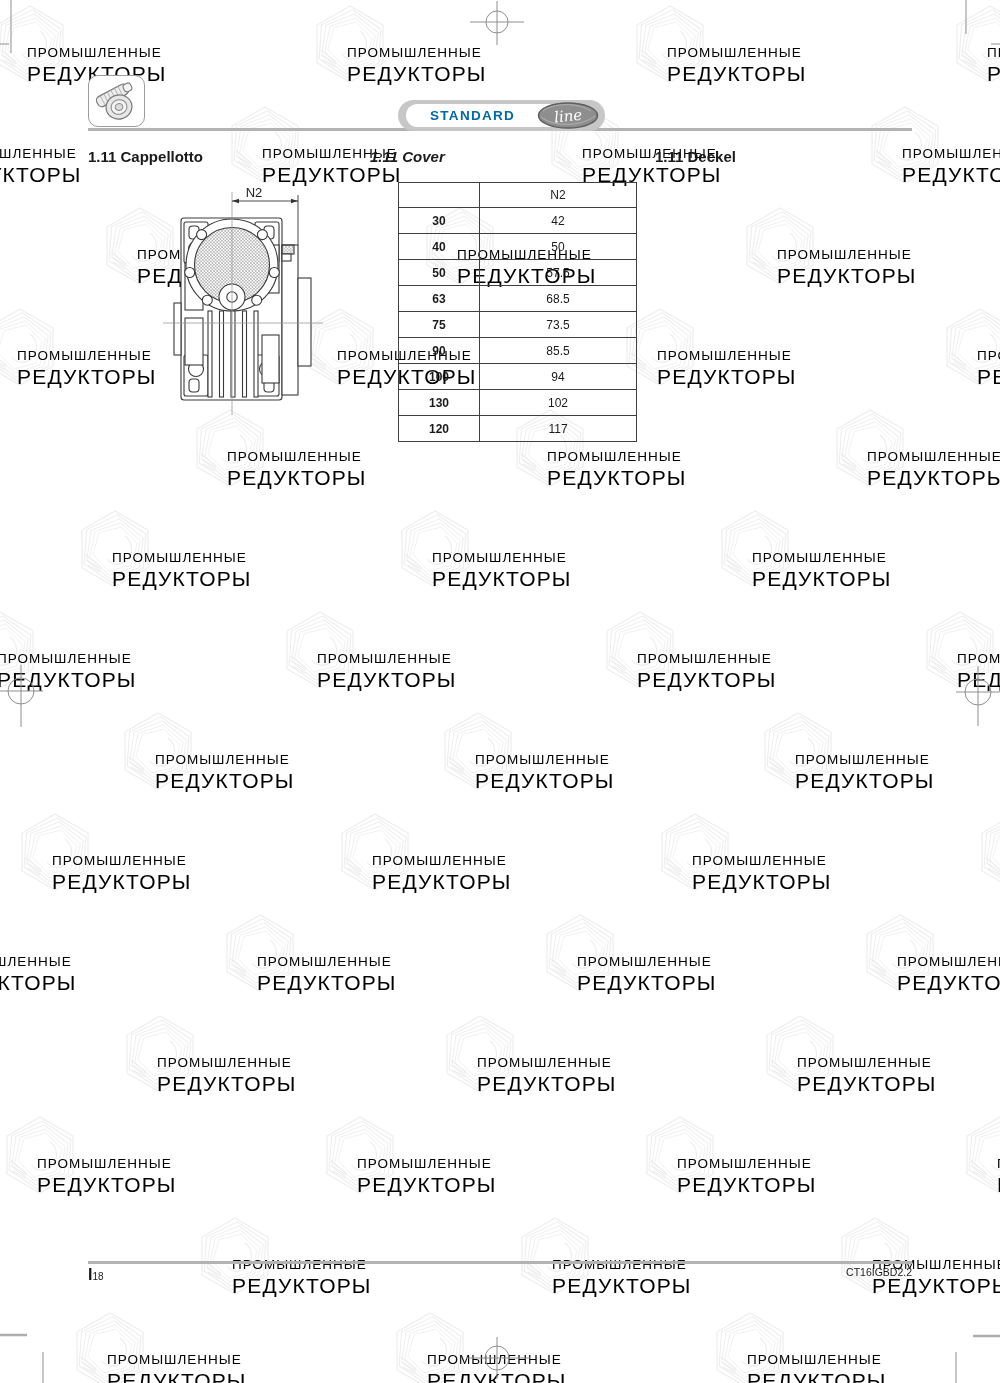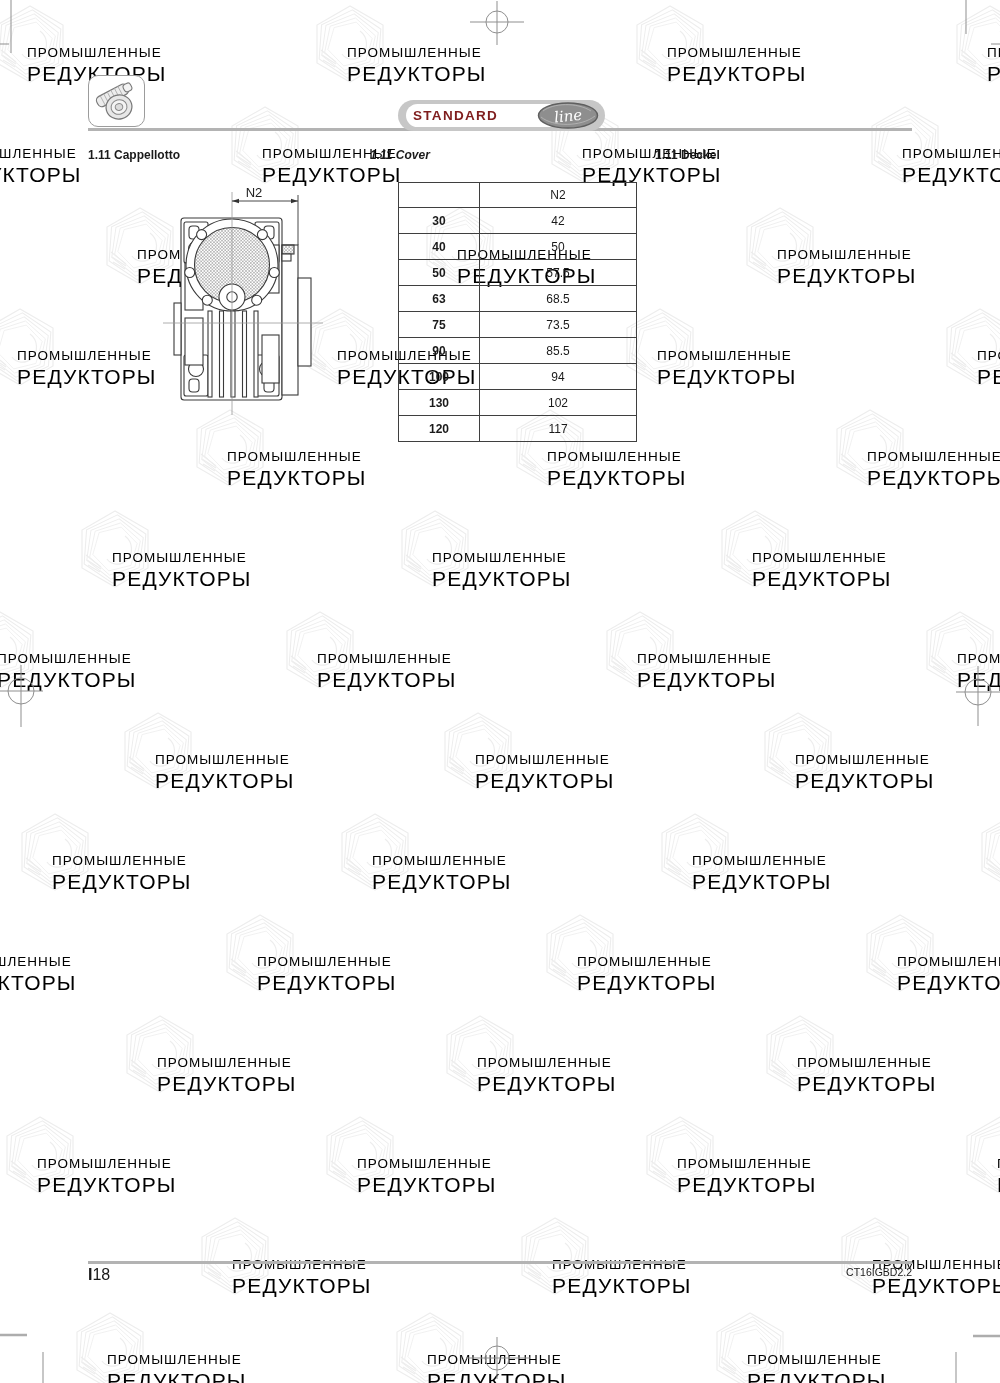--- a/index.html
+++ b/index.html
@@ -12,41 +12,41 @@
   .wm .t1{font-size:13.5px;letter-spacing:1px;}
   .wm .t2{font-size:21px;letter-spacing:1.2px;margin-top:3px;}
   
   .icon-box{position:absolute;left:88px;top:75px;width:55px;height:50px;border:1.6px solid #9c9c9c;
             border-radius:10px;background:#fff;box-shadow:inset 0 0 0 1px #fff;}
   .rule{position:absolute;left:88px;width:824px;height:3px;background:#b3b3b3;}
   .rule.top{top:128px;}
   .rule.bottom{top:1261px;}
   .badge{position:absolute;left:398px;top:100px;width:207px;height:31px;background:#c7c7c7;border-radius:16px;}
   .badge-inner{position:absolute;left:8px;top:4px;right:16px;bottom:4px;background:#fff;border-radius:12px;}
-  .badge-label{position:absolute;left:15px;top:8px;font-size:13.5px;font-weight:bold;letter-spacing:1.3px;color:#7f1d1d;}
+  .badge-label{position:absolute;left:32px;top:8px;font-size:13.5px;font-weight:bold;letter-spacing:1.3px;color:#0369a1;}
   .badge-ellipse{position:absolute;right:6px;top:2px;width:62px;height:27px;}
   
-  .sec{position:absolute;top:148px;font-size:12px;font-weight:bold;}
+  .sec{position:absolute;top:148px;font-size:15px;font-weight:bold;}
   .sec.it{left:88px;}
   .sec.en{left:370px;font-style:italic;}
   .sec.de{left:655px;}
   
   .drawing{position:absolute;left:158px;top:183px;width:200px;height:235px;}
   
   .n2-table{position:absolute;left:398px;top:182px;border-collapse:collapse;background:transparent;}
   .n2-table th,.n2-table td{border:1px solid #3f3f3f;text-align:center;vertical-align:middle;
        font-size:12px;padding:0;background:transparent;}
   .n2-table th{height:24px;font-weight:bold;}
   .n2-table td{height:25px;}
   .n2-table .c1{width:80px;font-weight:bold;}
   .n2-table .c2{width:156px;font-weight:normal;}
   
   .footer-left{position:absolute;left:88px;top:1266px;}
   .footer-left .pl{font-size:16px;font-weight:bold;}
-  .footer-left .pn{font-size:16px;}
+  .footer-left .pn{font-size:10px;}
   .footer-right{position:absolute;right:88px;top:1266px;font-size:10.5px;}
   
   .regs{position:absolute;left:0;top:0;width:1000px;height:1383px;pointer-events:none;}
 </style>
 </head>
 <body>
 
 <svg width="0" height="0" style="position:absolute" aria-hidden="true">
   <defs>
     <path id="hx" d="M40 1L7 20L7 58L40 77L73 58L73 20Z"></path>

